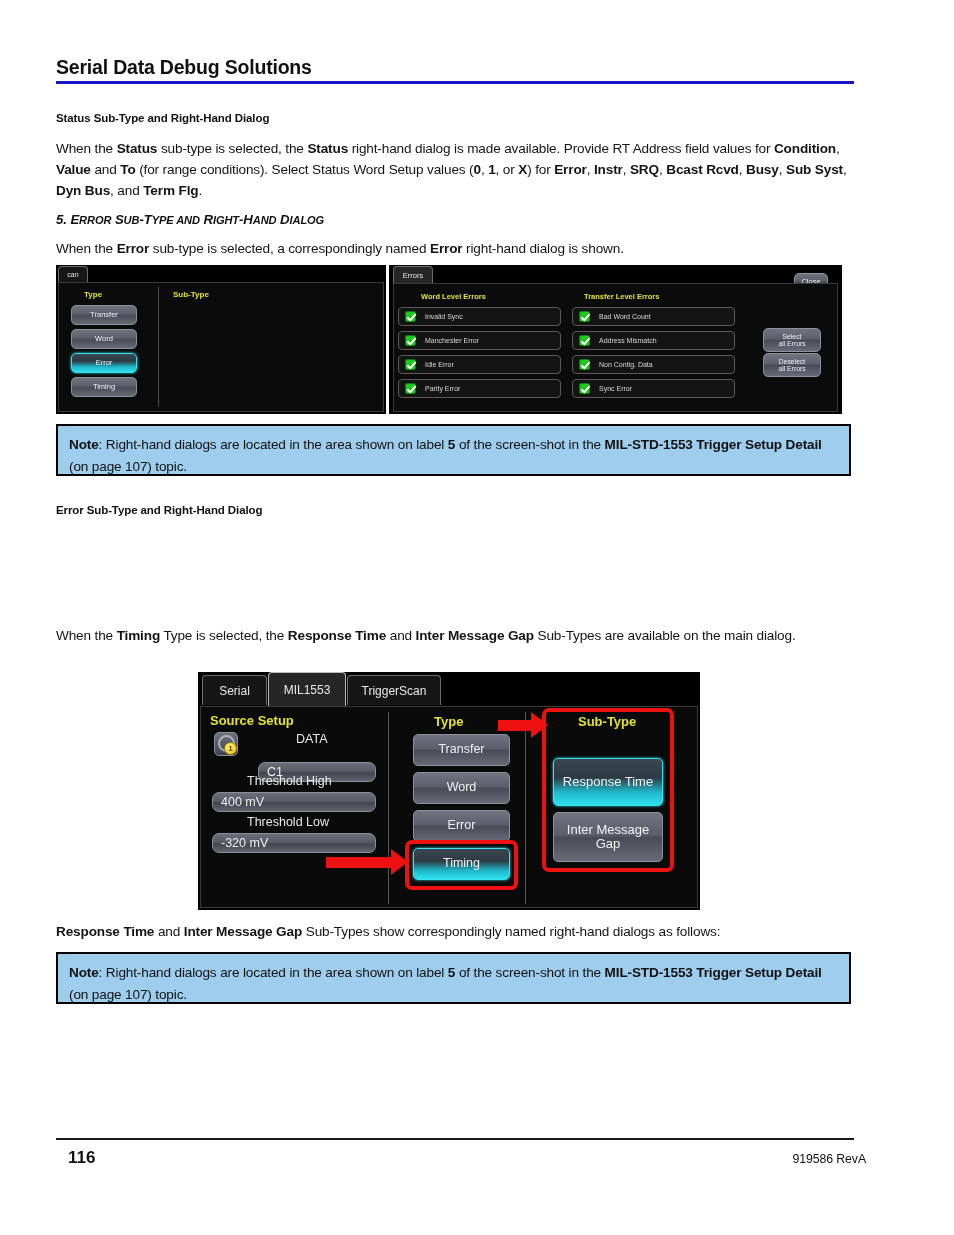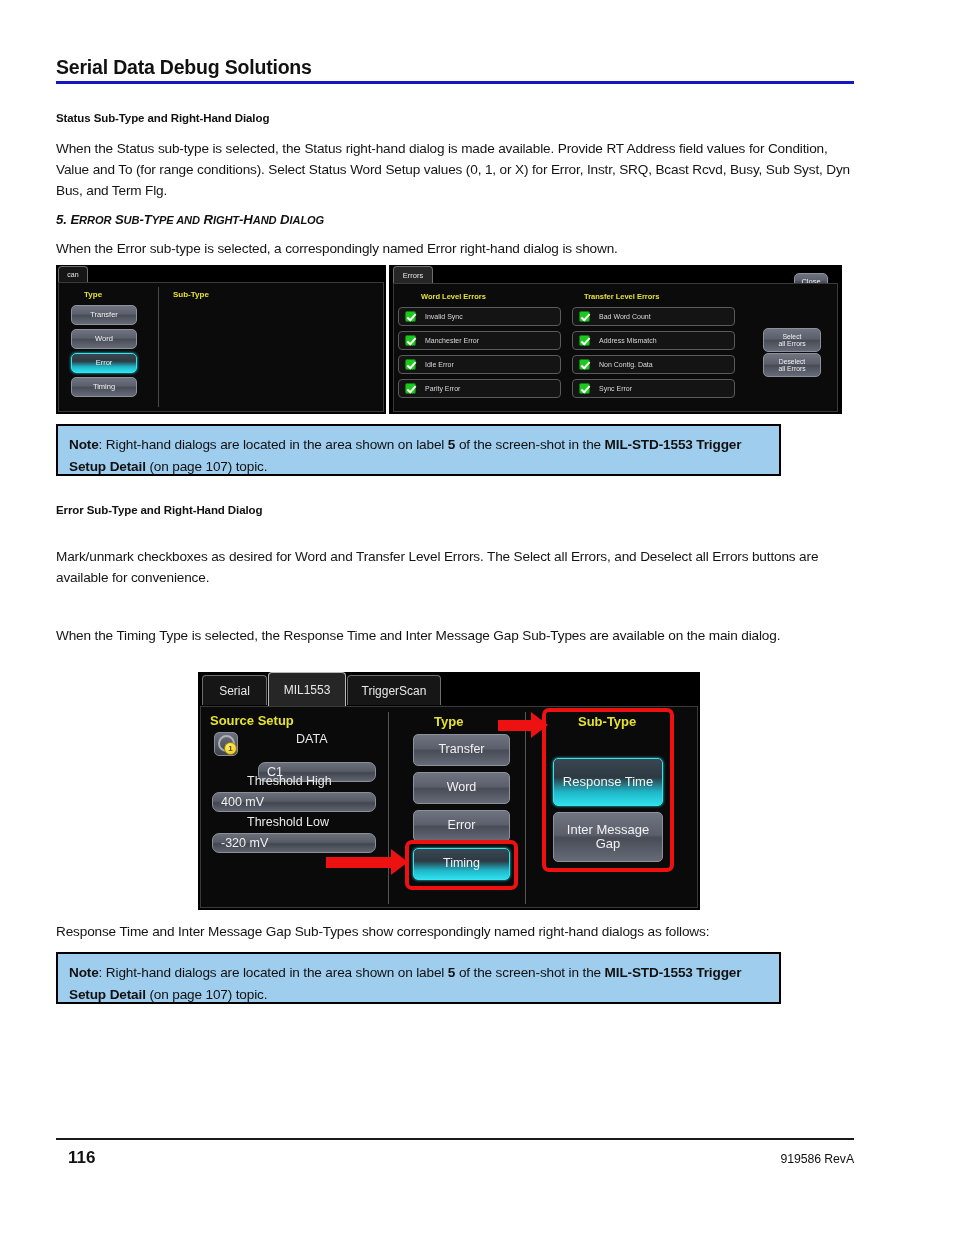--- a/index.html
+++ b/index.html
@@ -28,49 +28,49 @@
   
   .caption {
     position:absolute; left:56px;
     font-size:11.5px; font-weight:bold; letter-spacing:-0.1px; color:#111;
   }
   .para {
     position:absolute; left:56px; width:798px;
     font-size:13.6px; line-height:21px; color:#141414;
     letter-spacing:-0.15px;
   }
-  .para b { font-weight:normal;margin-top:33px; }
+  .para b { font-weight:bold;margin-top:33px; }
   .heading-sc {
     position:absolute; left:56px; width:798px;
     font-size:13.2px; font-weight:bold; font-style:italic; color:#111;
     letter-spacing:-0.1px;
   }
   .heading-sc .sc { font-size:11.1px; }
 
   
   .note {
-    position:absolute; left:56px; width:725px;
+    position:absolute; left:56px; width:795px;
     background:#9fcdee; border:2.5px solid #000;
     padding:8px 11px 10px 11px;
     font-size:13.6px; line-height:22px; color:#111;
     letter-spacing:-0.15px;
   }
   .note b { font-weight:bold; }
 
   
   .footer-rule {
     position:absolute; left:56px; top:1138px; width:798px; height:1.5px;
     background:#1a1a1a;
   }
   .page-num {
     position:absolute; left:68px; top:1148px;
     font-size:17px; font-weight:bold; color:#111;
   }
   .doc-id {
-    position:absolute; right:100px; top:1152px;
+    position:absolute; right:88px; top:1152px;
     font-size:12.3px; color:#111; letter-spacing:-0.1px;
   }
 
   
   .shot { position:absolute; background:#000; overflow:hidden; }
   .shot-inner { position:absolute; inset:0; }
 
   .panel {
     position:absolute; background:#0b0b0b;
     border:1px solid #3a3a3a;
@@ -258,21 +258,20 @@
         <span>Deselect</span>
         <span>all Errors</span>
       </div>
     </div>
   </div>
 
   <div class="note" style="top:424px; height:52px;"><b>Note</b>: Right-hand dialogs are located in the area shown on label <b>5</b> of the screen-shot in the <b>MIL-STD-1553 Trigger Setup Detail</b> (on page 107) topic.</div>
 
   <div class="caption" style="top:504px;">Error Sub-Type and Right-Hand Dialog</div>
 
-  <div class="para" style="top:546px;">Mark/unmark checkboxes as desired for <b>Word</b> and <b>Transfer Level Errors</b>. The <b>Select all Errors</b>, and <b>Deselect all Errors</b> buttons are available for convenience.</div>
 
 
   <div class="para" style="top:625px;">When the <b>Timing</b> Type is selected, the <b>Response Time</b> and <b>Inter Message Gap</b> Sub-Types are available on the main dialog.</div>
 
   <div class="shot" style="left:198px; top:672px; width:502px; height:238px;">
 
     <div class="tab" style="left:4px; top:3px; width:65px; height:30px; font-size:12px;">
       <span>Serial</span>
     </div>
     <div class="tab active" style="left:70px; top:0px; width:78px; height:34px; font-size:12px; border-color:#b9b9b9;">

